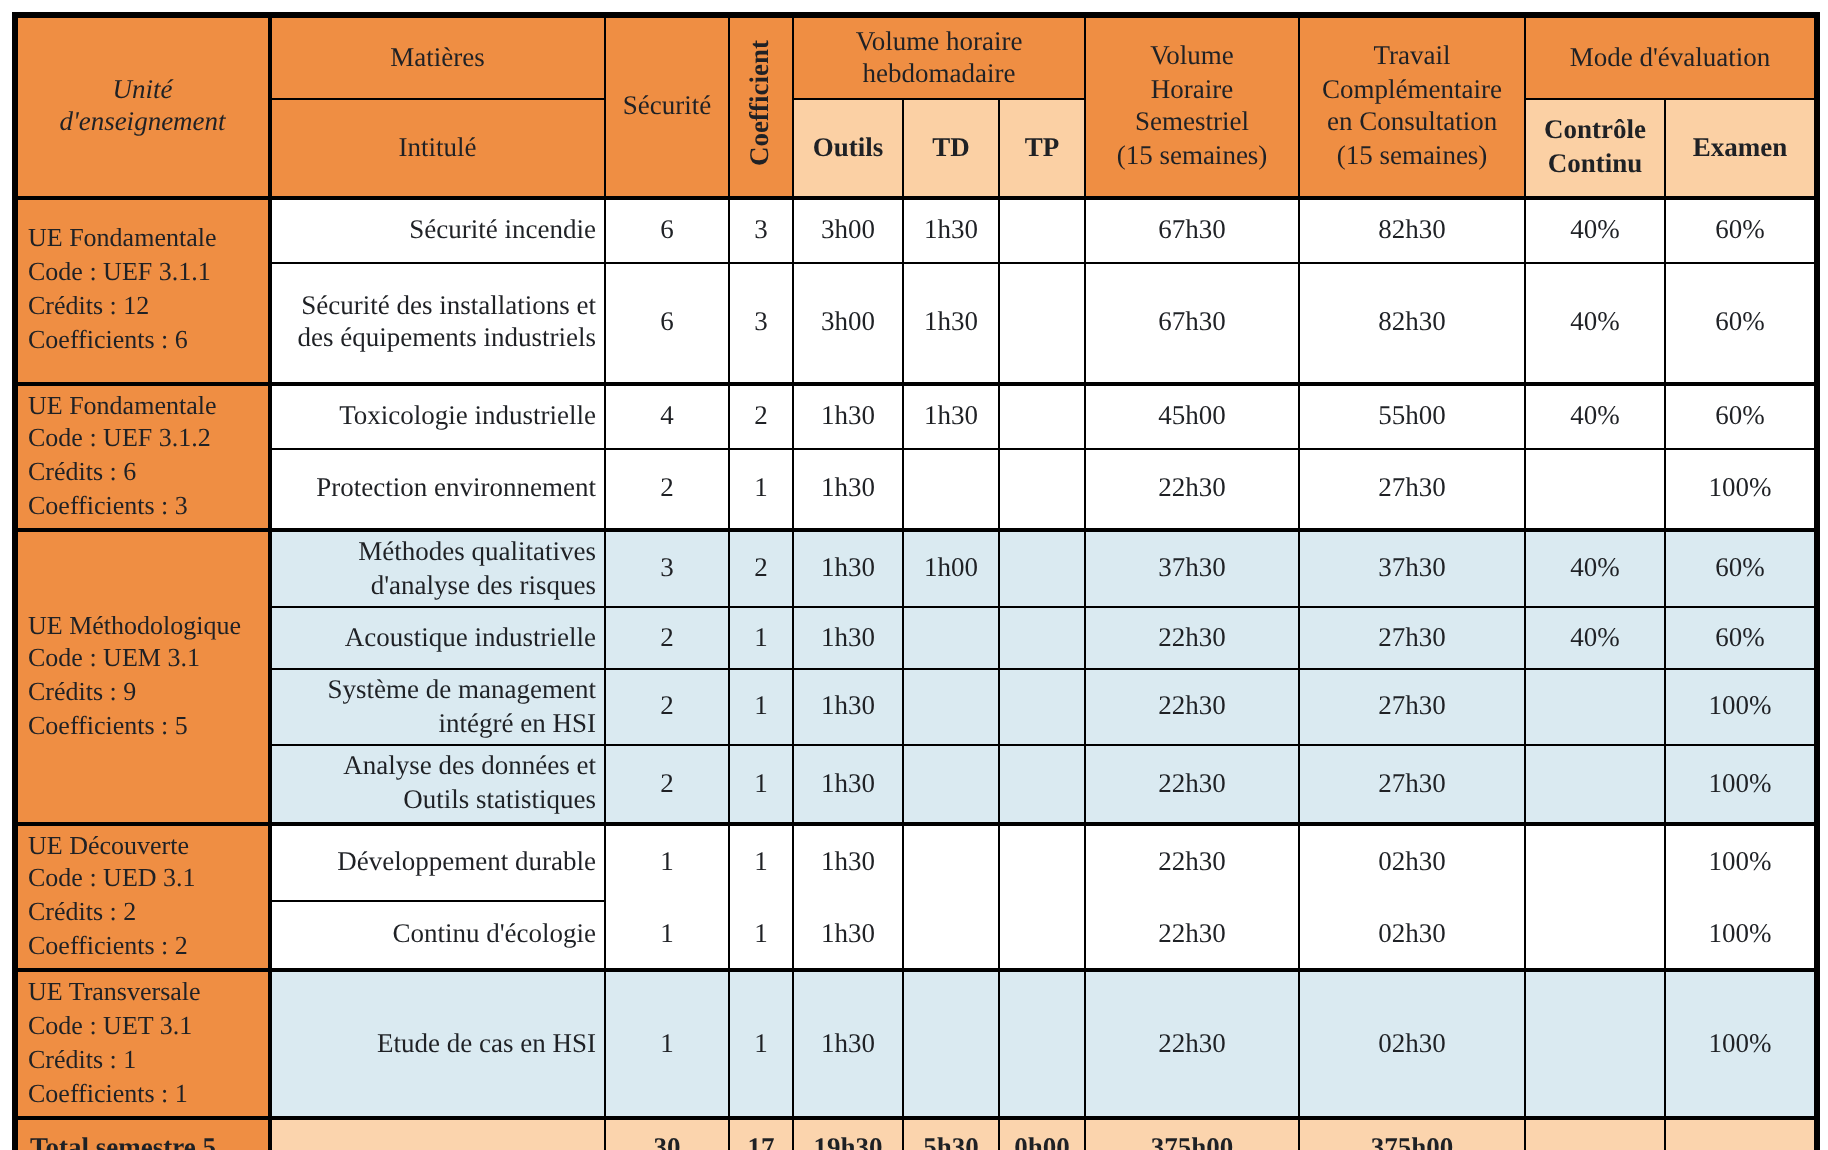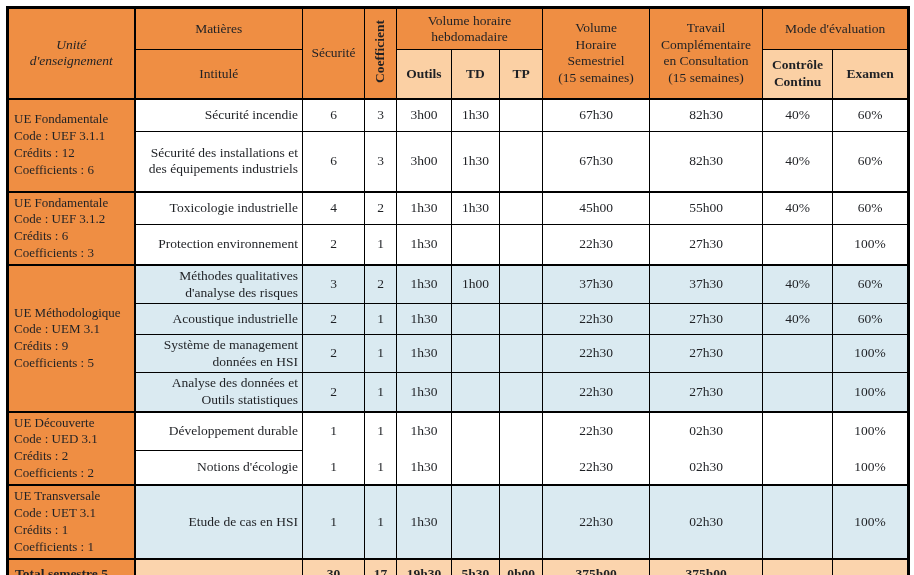--- a/index.html
+++ b/index.html
@@ -159,21 +159,21 @@
           <td class="num">1</td>
           <td class="num">1h30</td>
           <td class="num"></td>
           <td class="num"></td>
           <td class="num">22h30</td>
           <td class="num">27h30</td>
           <td class="num">40%</td>
           <td class="num">60%</td>
         </tr>
         <tr class="b" style="height: 38px;">
-          <td class="subj">Système de management données en HSI</td>
+          <td class="subj">Système de management intégré en HSI</td>
           <td class="num">2</td>
           <td class="num">1</td>
           <td class="num">1h30</td>
           <td class="num"></td>
           <td class="num"></td>
           <td class="num">22h30</td>
           <td class="num">27h30</td>
           <td class="num"></td>
           <td class="num">100%</td>
         </tr>
@@ -199,21 +199,21 @@
           <td class="num">1</td>
           <td class="num">1h30</td>
           <td class="num"></td>
           <td class="num"></td>
           <td class="num">22h30</td>
           <td class="num">02h30</td>
           <td class="num"></td>
           <td class="num">100%</td>
         </tr>
         <tr class="w" style="height: 30px;">
-          <td class="subj">Notions d'écologie</td>
+          <td class="subj">Continu d'écologie</td>
           <td class="num hid-top">1</td>
           <td class="num hid-top">1</td>
           <td class="num hid-top">1h30</td>
           <td class="num hid-top"></td>
           <td class="num hid-top"></td>
           <td class="num hid-top">22h30</td>
           <td class="num hid-top">02h30</td>
           <td class="num hid-top"></td>
           <td class="num hid-top">100%</td>
         </tr>

